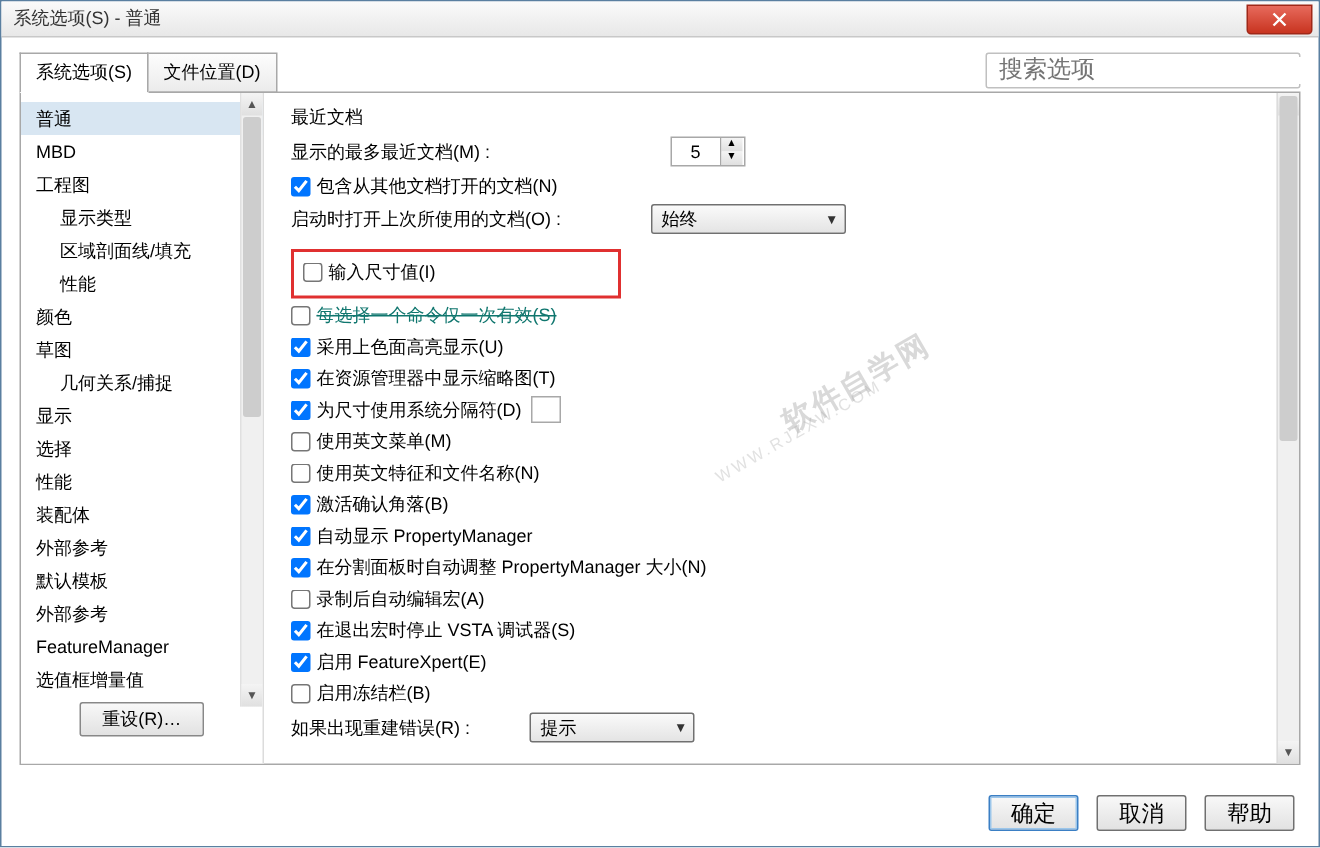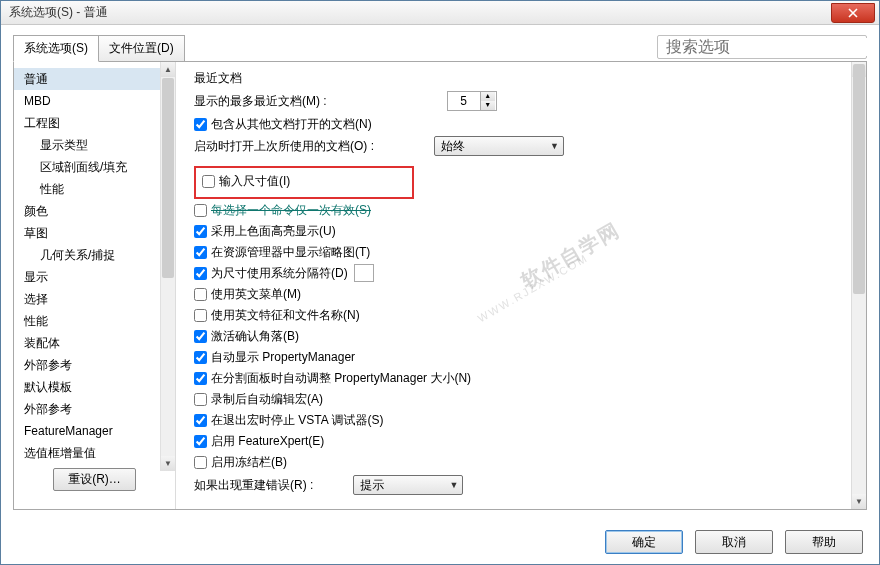--- a/index.html
+++ b/index.html
@@ -34,21 +34,21 @@
 .spinbtns { display: flex; flex-direction: column; border-left: 1px solid #a8a8a8; }
 .spinbtn { width: 14px; height: 9px; background: linear-gradient(#f4f4f4,#e0e0e0); font-size: 7px; text-align: center; line-height: 8px; cursor: pointer; }
 .chk-row { display: flex; align-items: center; margin-bottom: 3px; line-height: 18px; }
 .chk-row input { margin-right: 4px; }
 .chk-row.strike label { text-decoration: line-through; color: #0f766e; }
 .highlight-box { border: 2px solid #e03030; padding: 4px 6px; margin: 6px 0 2px 0; display: inline-block; min-width: 220px; }
 .combo { border: 1px solid #707070; background: linear-gradient(#fafafa,#e4e4e4); height: 20px; min-width: 110px; display: inline-flex; align-items: center; padding: 0 4px 0 6px; cursor: pointer; border-radius: 2px; }
 .combo .arrow { margin-left: auto; font-size: 9px; color: #333; }
 .small-box { border: 1px solid #a8a8a8; width: 20px; height: 18px; margin-left: 6px; }
 .footer { position: absolute; bottom: 10px; right: 16px; display: flex; gap: 12px; }
-.btn { width: 78px; height: 24px; border: 1px solid #707070; background: linear-gradient(#f8f8f8,#e2e2e2); border-radius: 2px; cursor: pointer; font-size: 12px; }
+.btn { width: 60px; height: 24px; border: 1px solid #707070; background: linear-gradient(#f8f8f8,#e2e2e2); border-radius: 2px; cursor: pointer; font-size: 15px; }
 .btn.primary { border: 1px solid #3b7fc4; box-shadow: 0 0 0 1px #9cc6ea inset; }
 .watermark { position: absolute; right: 240px; top: 180px; transform: rotate(-30deg); color: rgba(170,170,170,0.45); font-size: 20px; font-weight: bold; letter-spacing: 2px; pointer-events: none; }
 .watermark2 { position: absolute; right: 270px; top: 220px; transform: rotate(-30deg); color: rgba(170,170,170,0.35); font-size: 11px; letter-spacing: 2px; pointer-events: none; }
 .sidebar-inner { height: 392px; overflow: hidden; }
 .sb-scrollbar { width: 15px; position: absolute; right: 0; top: 0; bottom: 0; background: #f0f0f0; border-left: 1px solid #e0e0e0; }
 .sb-thumb { position: absolute; left: 1px; right: 1px; top: 16px; height: 200px; background: #cdcdcd; border-radius: 2px; }
 .sb-arrow { position: absolute; left: 0; right: 0; height: 15px; background: linear-gradient(#f4f4f4,#e0e0e0); text-align: center; font-size: 8px; line-height: 15px; color: #555; cursor: pointer; }
 .sb-arrow.up { top: 0; }
 .sb-arrow.down { bottom: 0; }
 </style>

